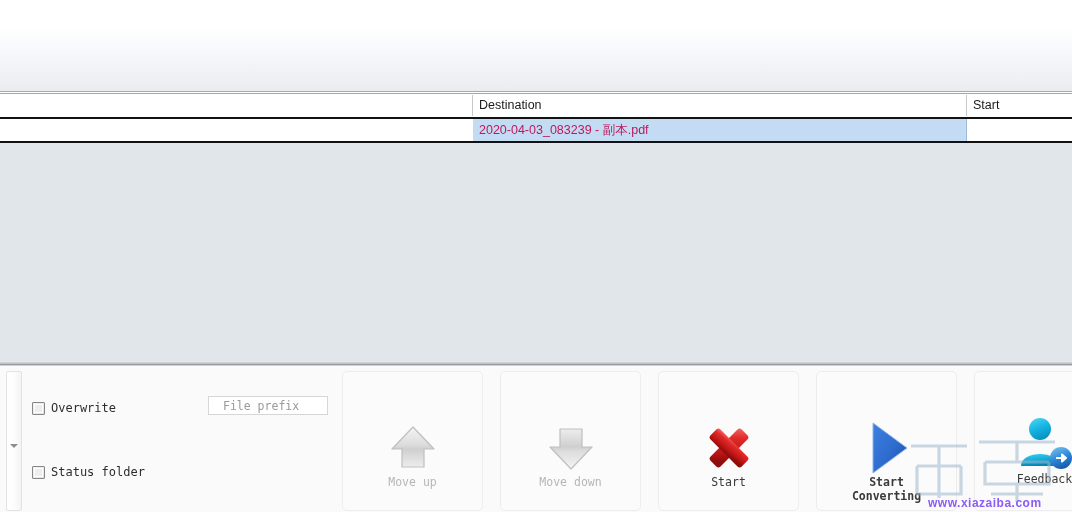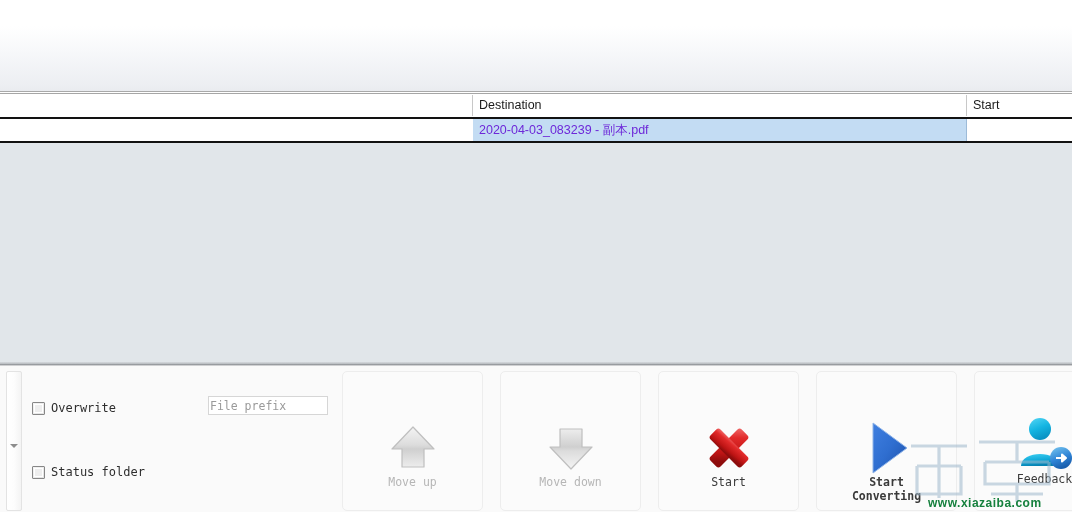--- a/index.html
+++ b/index.html
@@ -83,21 +83,21 @@
     width: 1072px;
     height: 22px;
     background: #ffffff;
   }
   .row-cell {
     position: absolute;
     top: 0;
     height: 22px;
     line-height: 22px;
     font-size: 12.5px;
-    color: #6d28d9;
+    color: #be185d;
     box-sizing: border-box;
     padding-left: 6px;
     white-space: nowrap;
     overflow: hidden;
   }
   .row-cell.sel { background: #c3dcf3; }
   .row-cell.blank { background: #ffffff; }
   .row-sep {
     position: absolute;
     top: 0;
@@ -192,21 +192,21 @@
   .txt-field {
     position: absolute;
     width: 120px;
     height: 19px;
     box-sizing: border-box;
     border: 1px solid #d6d6d6;
     background: #ffffff;
     font-family: "DejaVu Sans Mono", "Liberation Mono", monospace;
     font-size: 11.5px;
     color: #9a9a9a;
-    padding: 0 1px;
+    padding: 0 14px;
     line-height: 17px;
     outline: none;
   }
   .txt-field::placeholder { color: #9a9a9a; opacity: 1; }
 
   
   .act-btn {
     position: absolute;
     top: 5px;
     width: 141px;
@@ -248,21 +248,21 @@
     pointer-events: none;
     opacity: 0.55;
   }
   #watermark-url {
     position: absolute;
     left: 928px;
     top: 496px;
     font-family: "Liberation Sans", sans-serif;
     font-size: 12px;
     font-weight: bold;
-    color: #15803d;
+    color: #8b5cf6;
     letter-spacing: 0.5px;
     pointer-events: none;
   }
 </style>
 </head>
 <body>
 
 <div id="top-area"></div>
 <div id="top-area-rule"></div>
 

